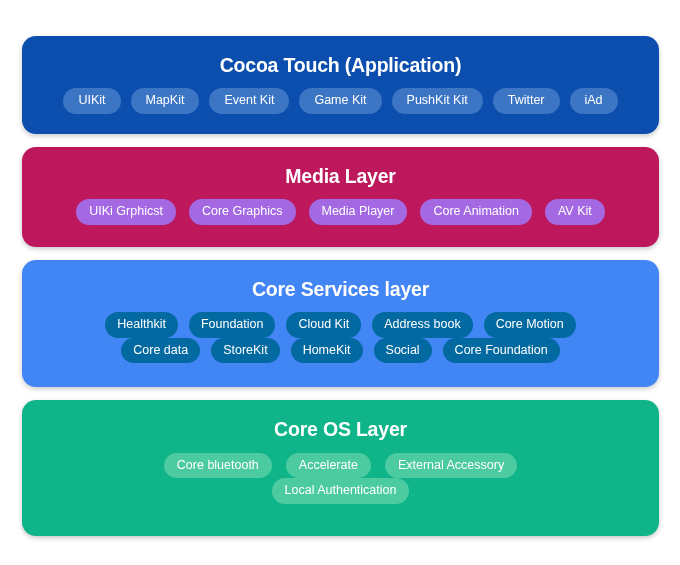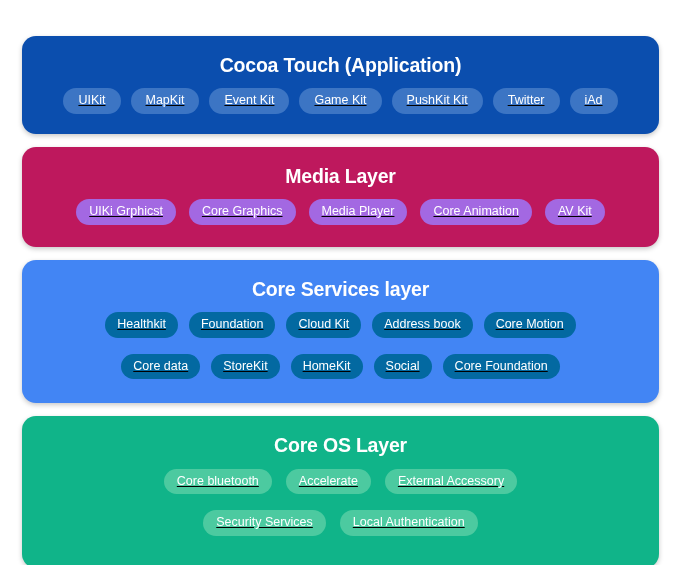--- a/index.html
+++ b/index.html
@@ -45,25 +45,24 @@
     white-space: nowrap;
   }
 
   .pill-row {
     display: flex;
     flex-direction: row;
     justify-content: center;
     align-items: center;
     flex-wrap: nowrap;
     width: 100%;
-    text-decoration: underline;
   }
 
   .pill-row + .pill-row {
-    margin-top: 16px;
+    margin-top: 0;
   }
 
   .pill {
     color: #ffffff;
     font-size: 12.5px;
     line-height: 1;
     border-radius: 999px;
     padding: 6px 11px 7px 11px;
     white-space: nowrap;
     text-align: center;
@@ -141,18 +140,17 @@
   </section>
 
   <section class="layer layer-os">
     <h2 class="layer-title">Core OS Layer</h2>
     <div class="pill-row">
       <span class="pill">Core bluetooth</span>
       <span class="pill">Accelerate</span>
       <span class="pill">External Accessory</span>
     </div>
     <div class="pill-row">
-      <span class="pill">Security Services</span>
       <span class="pill">Local Authentication</span>
     </div>
   </section>
 
 </div>
 
 </body></html>

